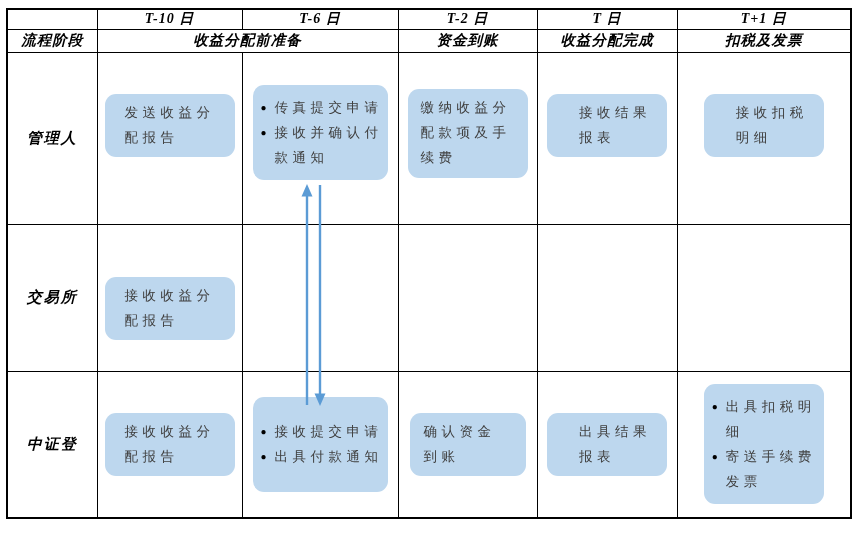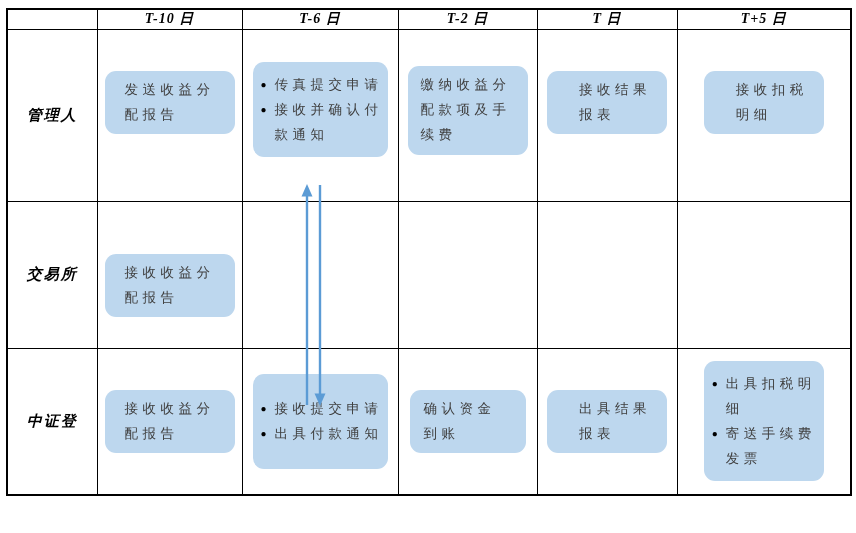--- a/index.html
+++ b/index.html
@@ -87,23 +87,30 @@
         <col style="width:174px">
     </colgroup>
 
     <tbody>
         <tr class="r-date">
       <td class="corner"></td>
       <td class="datehead">T-10 日</td>
       <td class="datehead">T-6 日</td>
       <td class="datehead">T-2 日</td>
       <td class="datehead">T 日</td>
-      <td class="datehead">T+5 日</td>
-    </tr>
-
+      <td class="datehead">T+1 日</td>
+    </tr>
+
+    <tr class="r-stage">
+      <td class="stagehead">流程阶段</td>
+      <td class="stagehead" colspan="2">收益分配前准备</td>
+      <td class="stagehead">资金到账</td>
+      <td class="stagehead">收益分配完成</td>
+      <td class="stagehead">扣税及发票</td>
+    </tr>
 
     <tr class="r-manager">
       <td class="rlabel">管理人</td>
       <td class="bodycell">
         <div class="box bw130 up13">
           <span class="btxt">发送收益分配报告</span>
         </div>
       </td>
       <td class="bodycell">
         <div class="box bullets bw135 bh95 up6">

